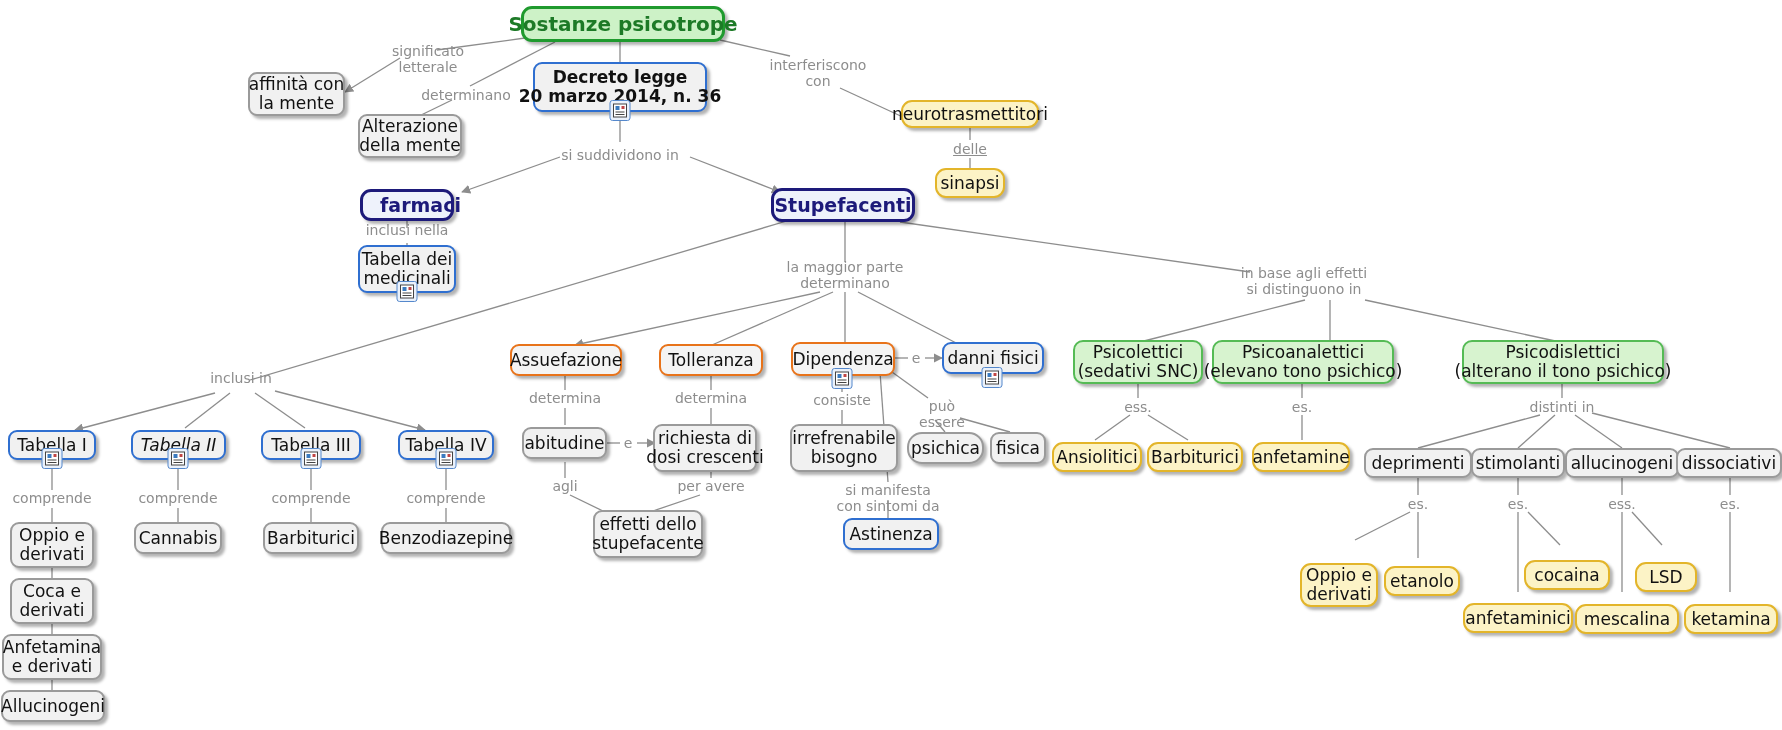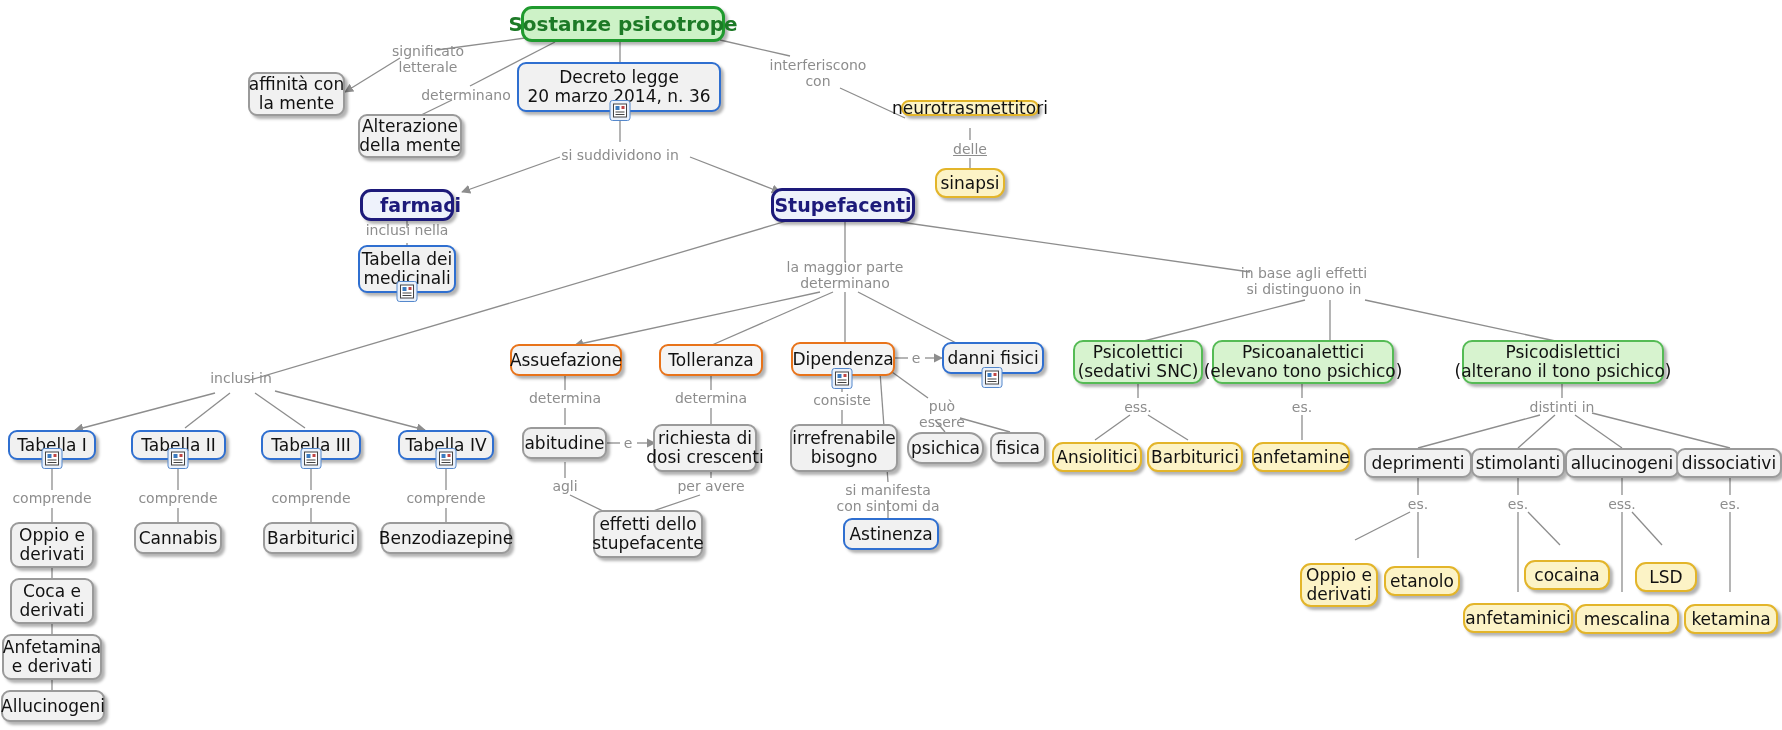--- a/index.html
+++ b/index.html
@@ -248,37 +248,37 @@
   </div>
 
   <div class="node" style="left:248px;top:72px;width:97px;height:44px;">
     <span class="t">affinità con<br>la mente</span>
   </div>
 
   <div class="node" style="left:358px;top:114px;width:104px;height:44px;">
     <span class="t">Alterazione<br>della mente</span>
   </div>
 
-  <div class="node n-blue" style="left:517px;top:62px;width:204px;height:50px;">
+  <div class="node n-blue" style="left:533px;top:62px;width:174px;height:50px;font-weight:bold;">
     <span class="t">
       <span>Decreto legge</span><br>
       <span>20 marzo 2014, n. 36</span>
     </span>
   </div>
   <div class="docicon" style="left:620px;top:100px;">
     <svg width="15" height="15" viewBox="0 0 15 15">
       <rect x="1" y="1" width="13" height="13" fill="#fff" stroke="#444" stroke-width="1"></rect>
       <rect x="3" y="3" width="4" height="4" fill="#3a7abf"></rect>
       <rect x="9" y="3" width="3" height="3" fill="#c04545"></rect>
       <rect x="3" y="8.5" width="9" height="1" fill="#444"></rect>
       <rect x="3" y="11" width="9" height="1" fill="#444"></rect>
     </svg>
   </div>
 
-  <div class="node n-yellow" style="left:901px;top:100px;width:138px;height:16px;">
+  <div class="node n-yellow" style="left:901px;top:100px;width:138px;height:28px;">
     <span class="t">neurotrasmettitori</span>
   </div>
 
   <div class="node n-yellow" style="left:935px;top:168px;width:70px;height:30px;">
     <span class="t">sinapsi</span>
   </div>
 
   <div class="node n-blue-strong" style="left:360px;top:189px;width:94px;height:32px;padding-left:37px;">
     <span class="t">farmaci</span>
   </div>
@@ -460,21 +460,21 @@
   <div class="docicon" style="left:52px;top:448px;">
     <svg width="15" height="15" viewBox="0 0 15 15">
       <rect x="1" y="1" width="13" height="13" fill="#fff" stroke="#444" stroke-width="1"></rect>
       <rect x="3" y="3" width="4" height="4" fill="#3a7abf"></rect>
       <rect x="9" y="3" width="3" height="3" fill="#c04545"></rect>
       <rect x="3" y="8.5" width="9" height="1" fill="#444"></rect>
       <rect x="3" y="11" width="9" height="1" fill="#444"></rect>
     </svg>
   </div>
 
-  <div class="node n-blue" style="left:131px;top:430px;width:95px;height:30px;">
+  <div class="node n-blue" style="left:131px;top:430px;width:95px;height:30px;font-style:italic;">
     <span class="t">Tabella II</span>
   </div>
   <div class="docicon" style="left:178px;top:448px;">
     <svg width="15" height="15" viewBox="0 0 15 15">
       <rect x="1" y="1" width="13" height="13" fill="#fff" stroke="#444" stroke-width="1"></rect>
       <rect x="3" y="3" width="4" height="4" fill="#3a7abf"></rect>
       <rect x="9" y="3" width="3" height="3" fill="#c04545"></rect>
       <rect x="3" y="8.5" width="9" height="1" fill="#444"></rect>
       <rect x="3" y="11" width="9" height="1" fill="#444"></rect>
     </svg>

